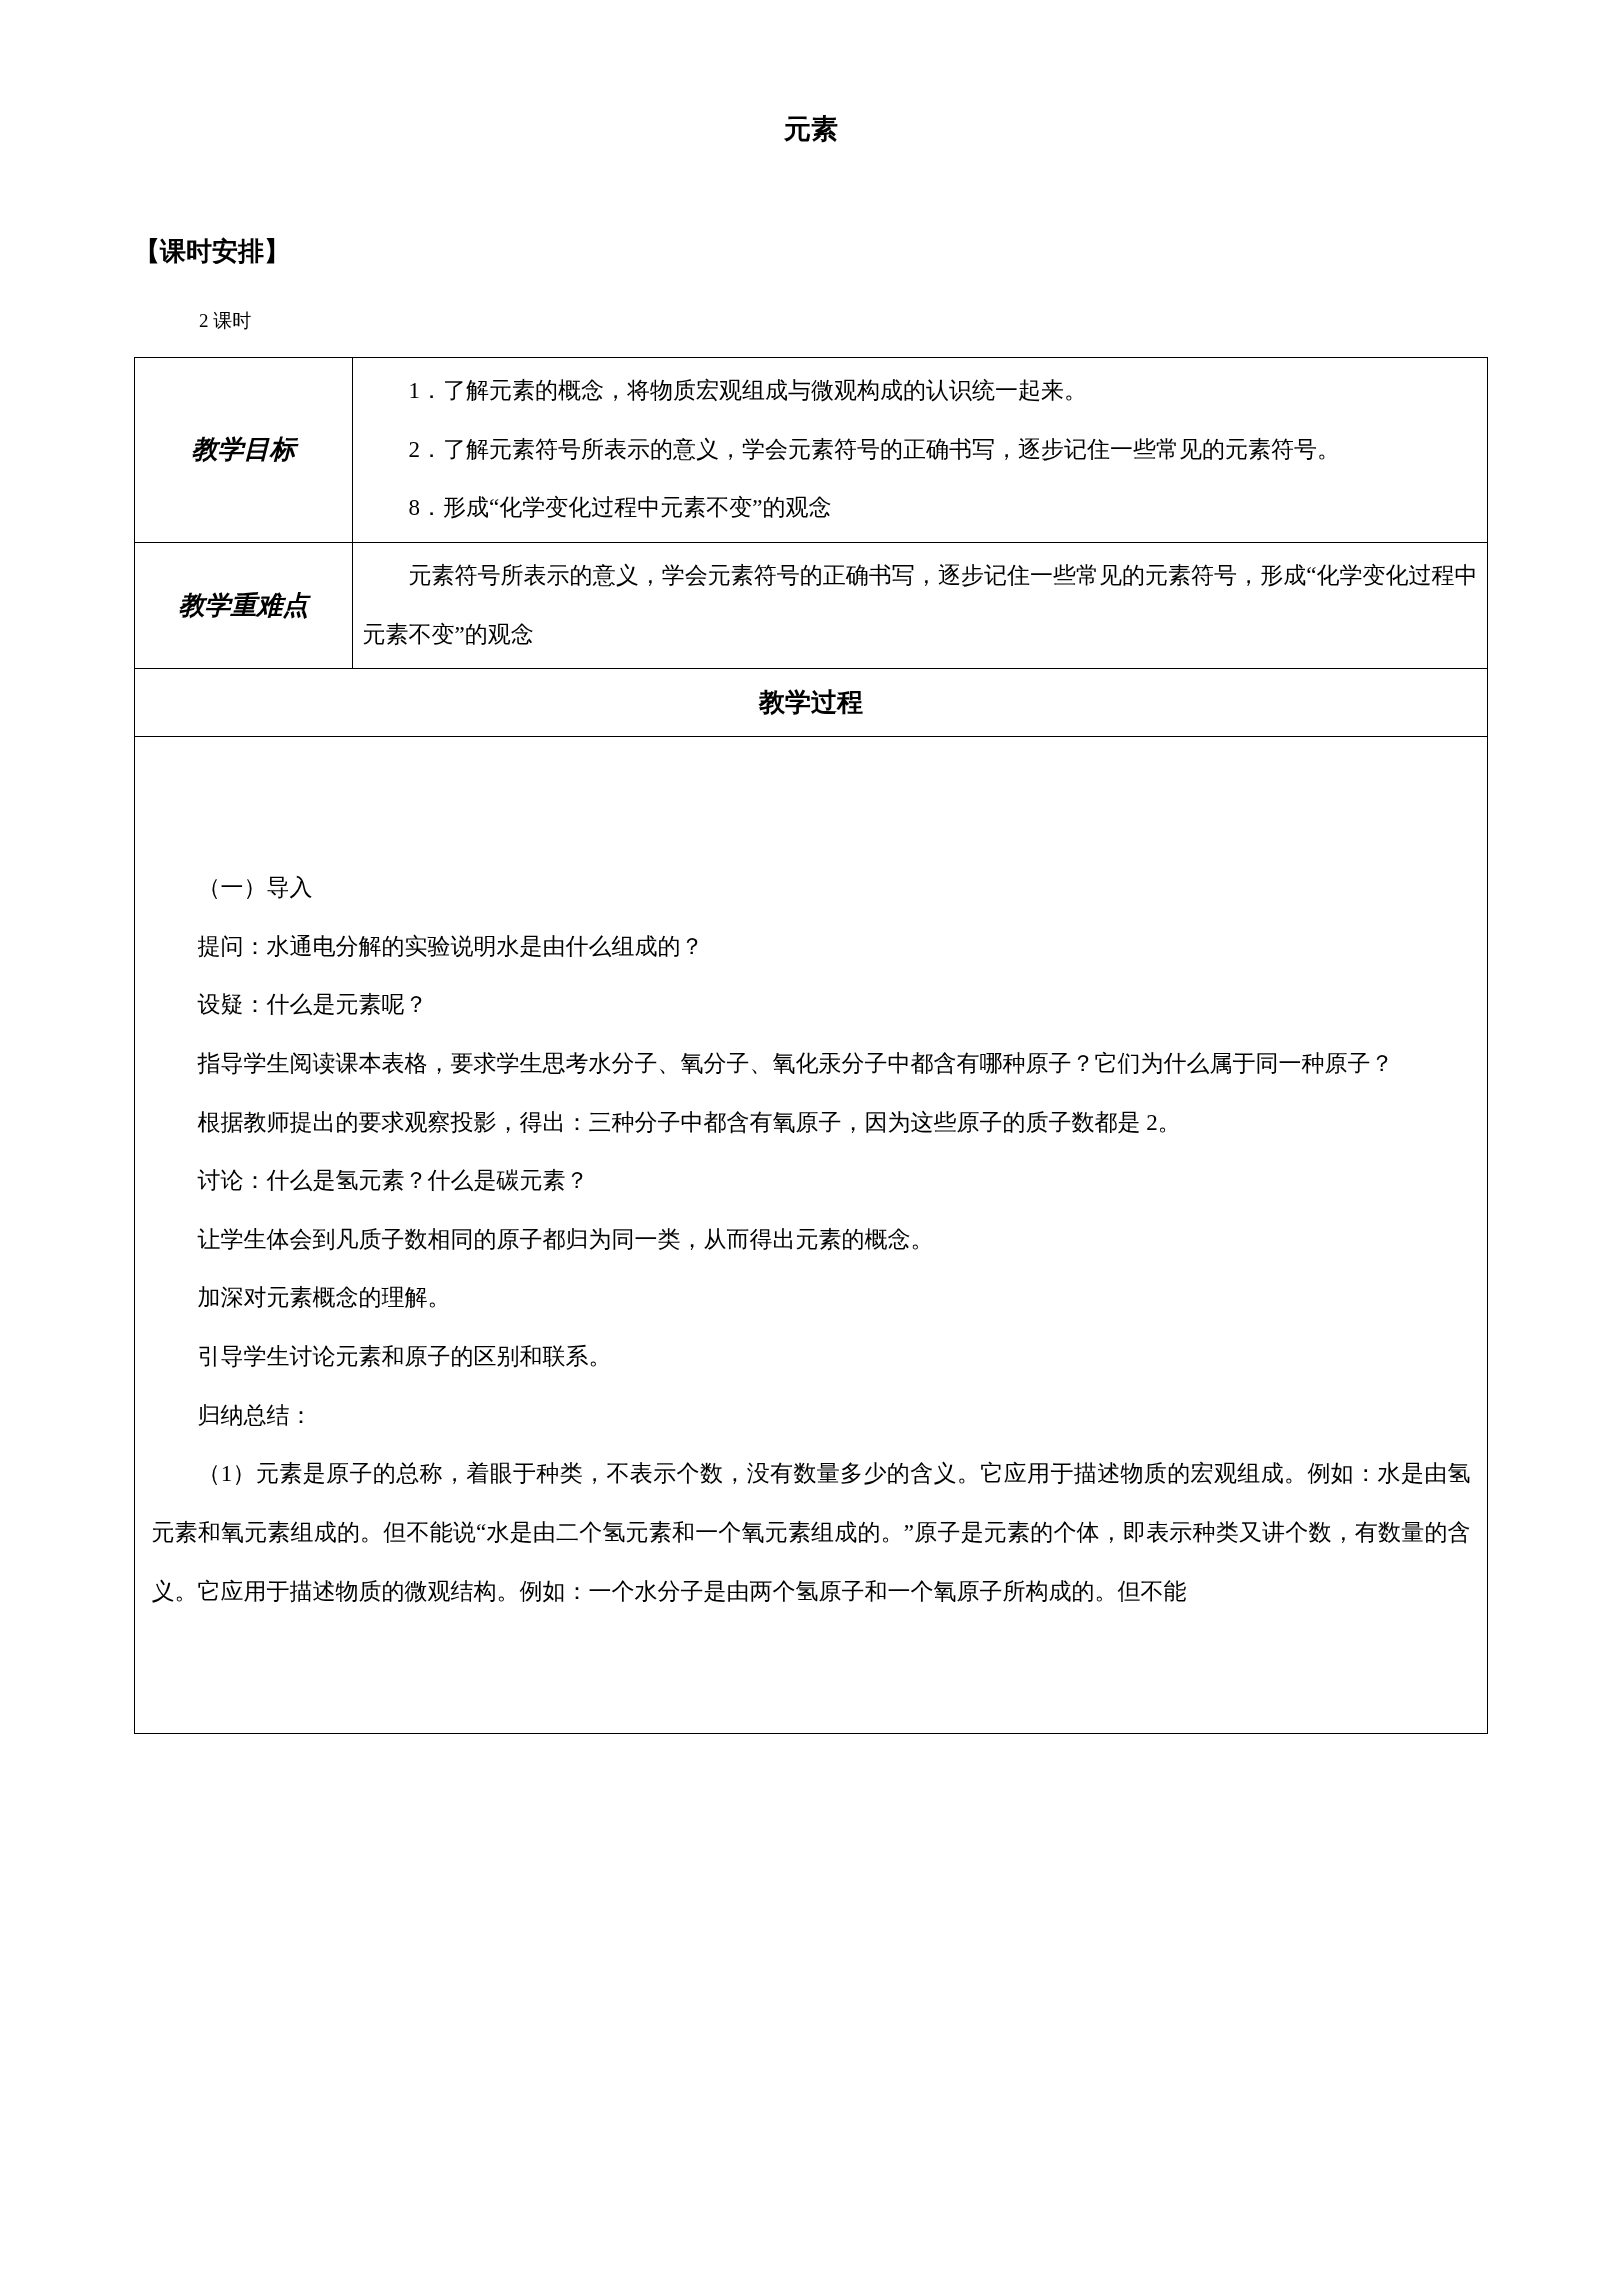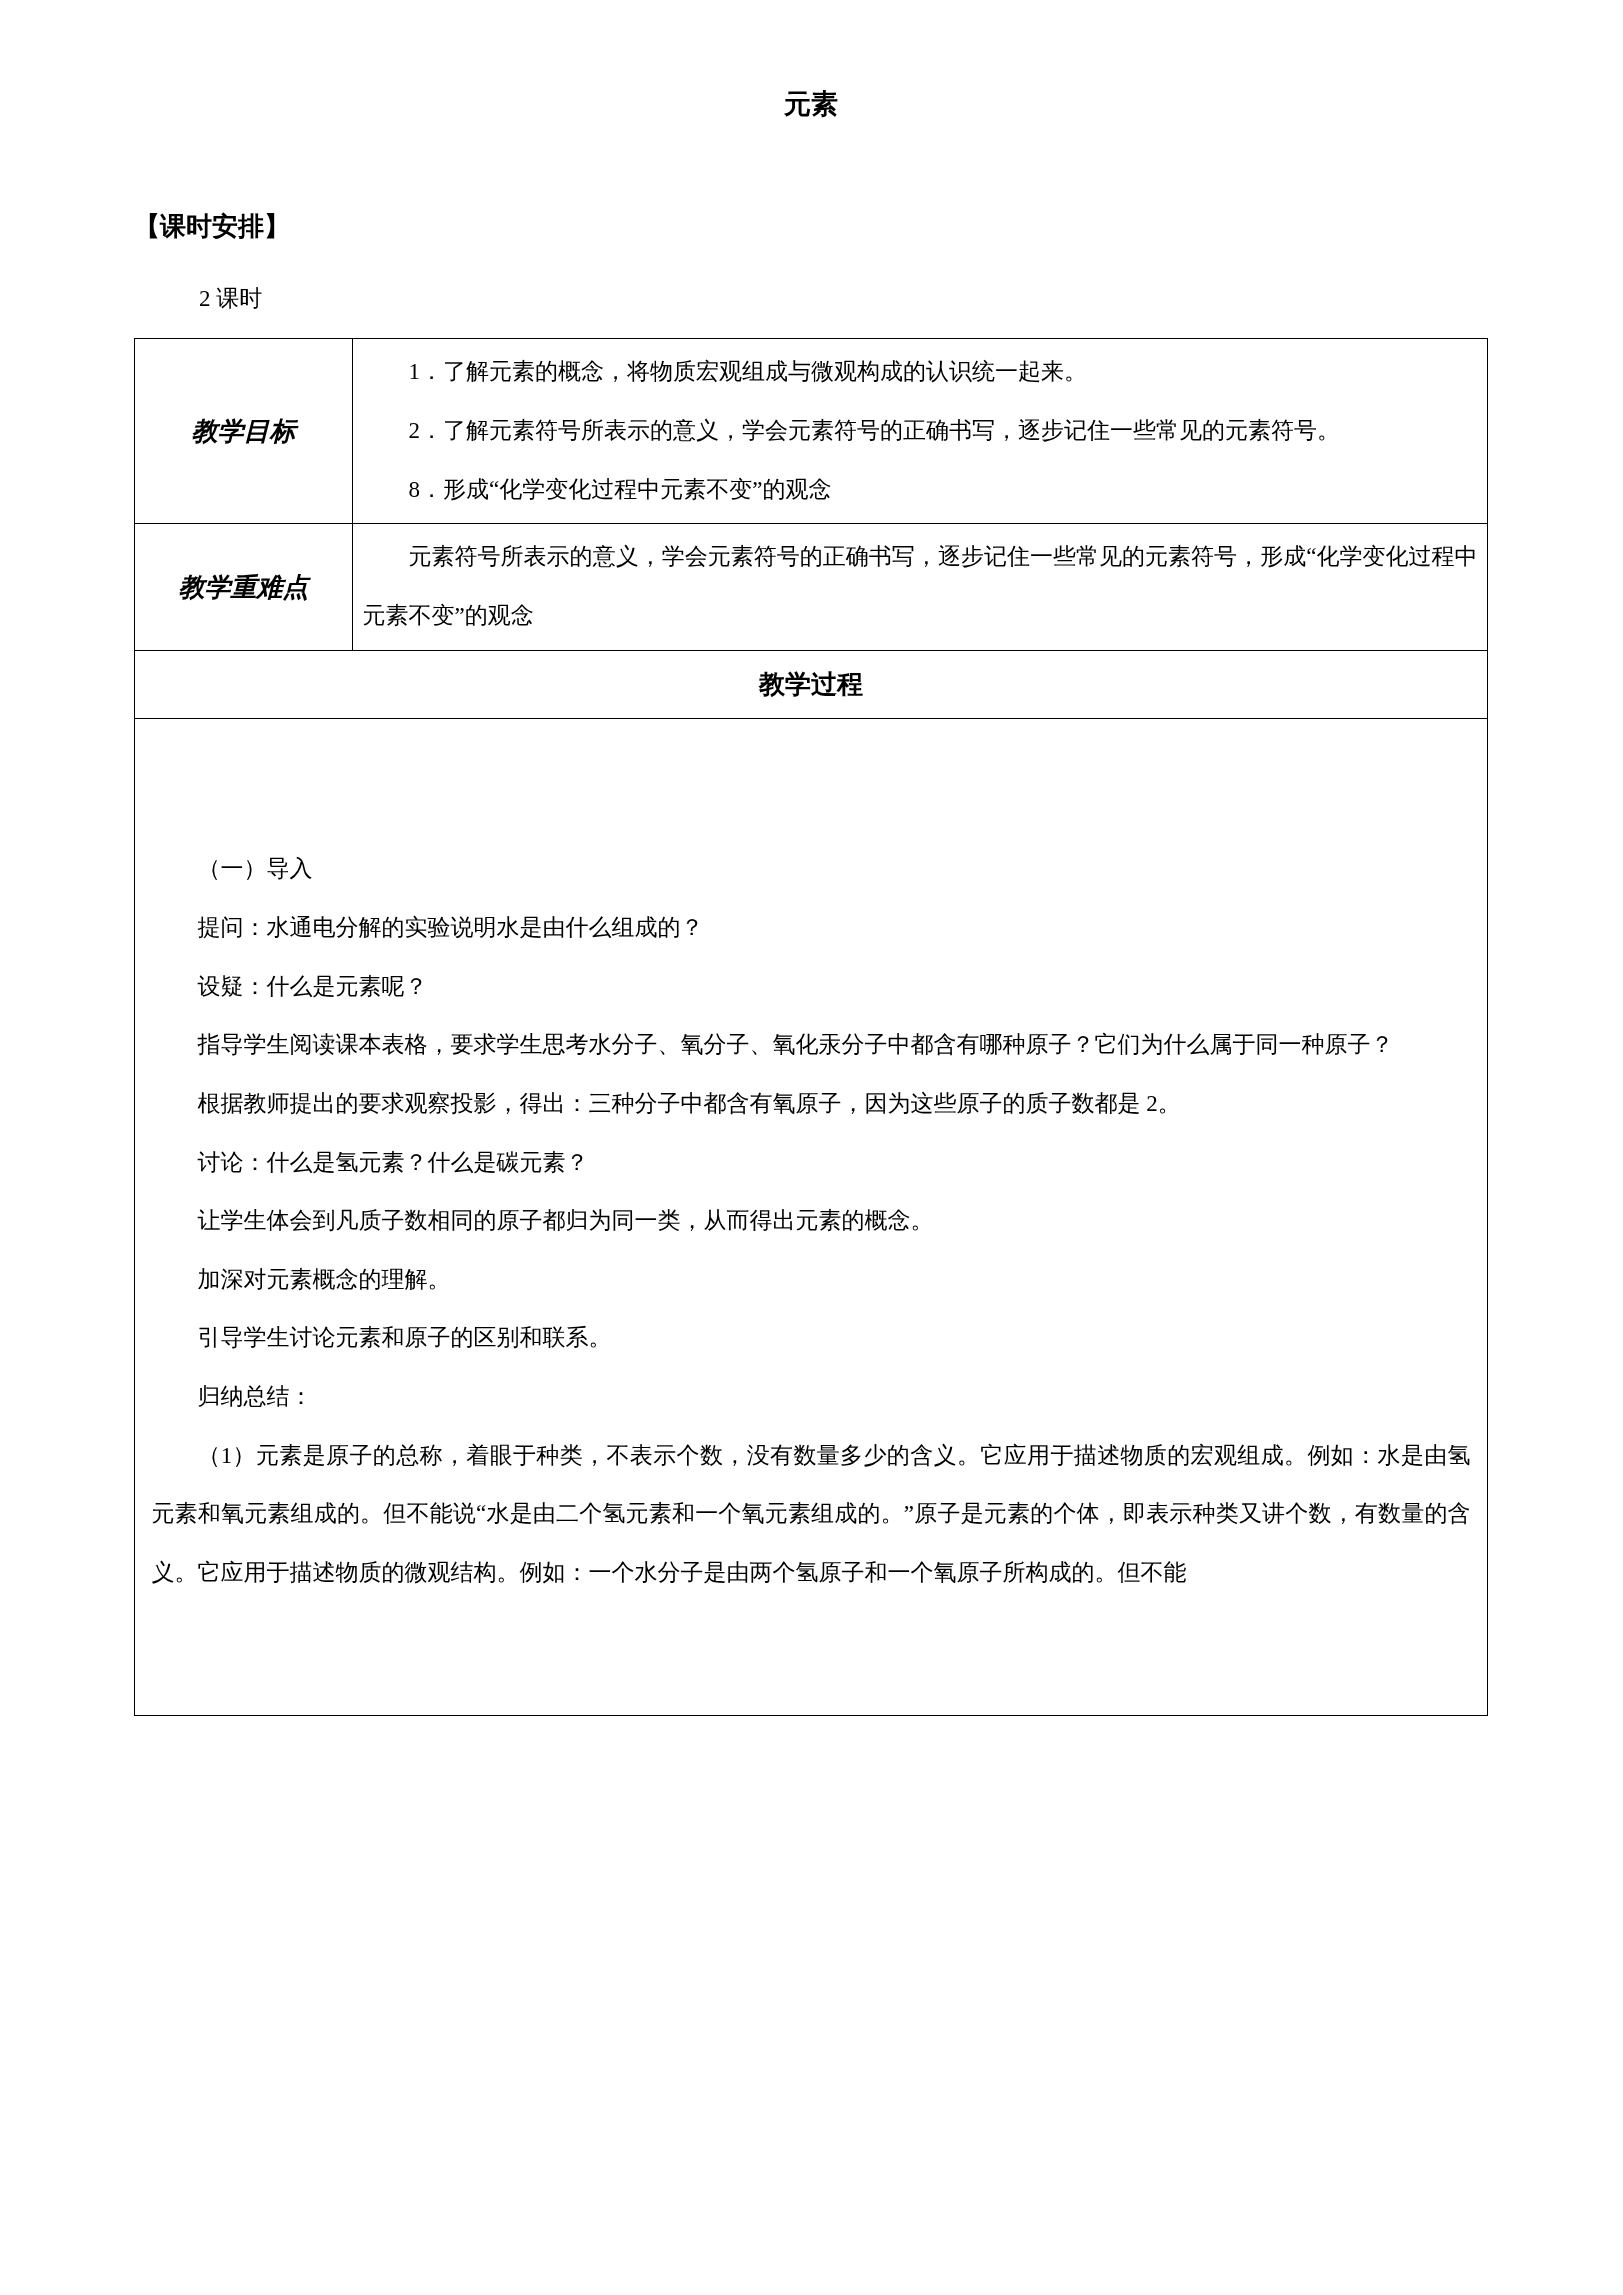--- a/index.html
+++ b/index.html
@@ -5,40 +5,40 @@
   * { margin: 0; padding: 0; box-sizing: border-box; }
   html, body { background: #888; }
   body { font-family: "Liberation Serif", "DejaVu Serif", serif; color: #000; }
 
   .page {
     position: relative;
     width: 1623px;
     height: 2295px;
     margin: 0 auto;
     background: #ffffff;
-    padding: 87px 135px 0 134px;
+    padding: 112px 135px 0 134px;
     overflow: hidden;
   }
 
   .doc-title {
     text-align: center;
     font-size: 27px;
     font-weight: bold;
     line-height: 1.3;
   }
 
   .section-heading {
     font-size: 26px;
     font-weight: bold;
     margin-top: 88px;
     line-height: 1.3;
   }
 
   .duration {
-    font-size: 23px;
+    font-size: 19px;
     margin-top: 37px;
     padding-left: 65px;
     line-height: 1.6;
   }
 
   table.lesson {
     width: 100%;
     border-collapse: collapse;
     margin-top: 20.5px;
     font-size: 23px;

